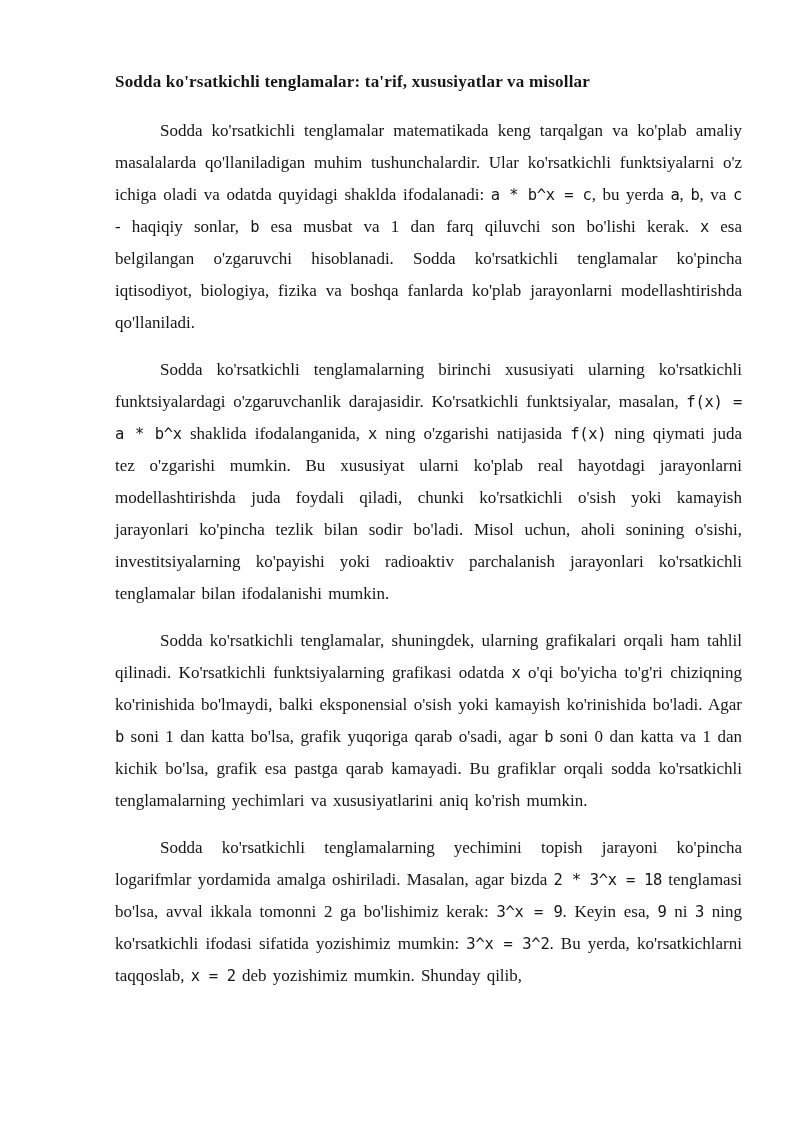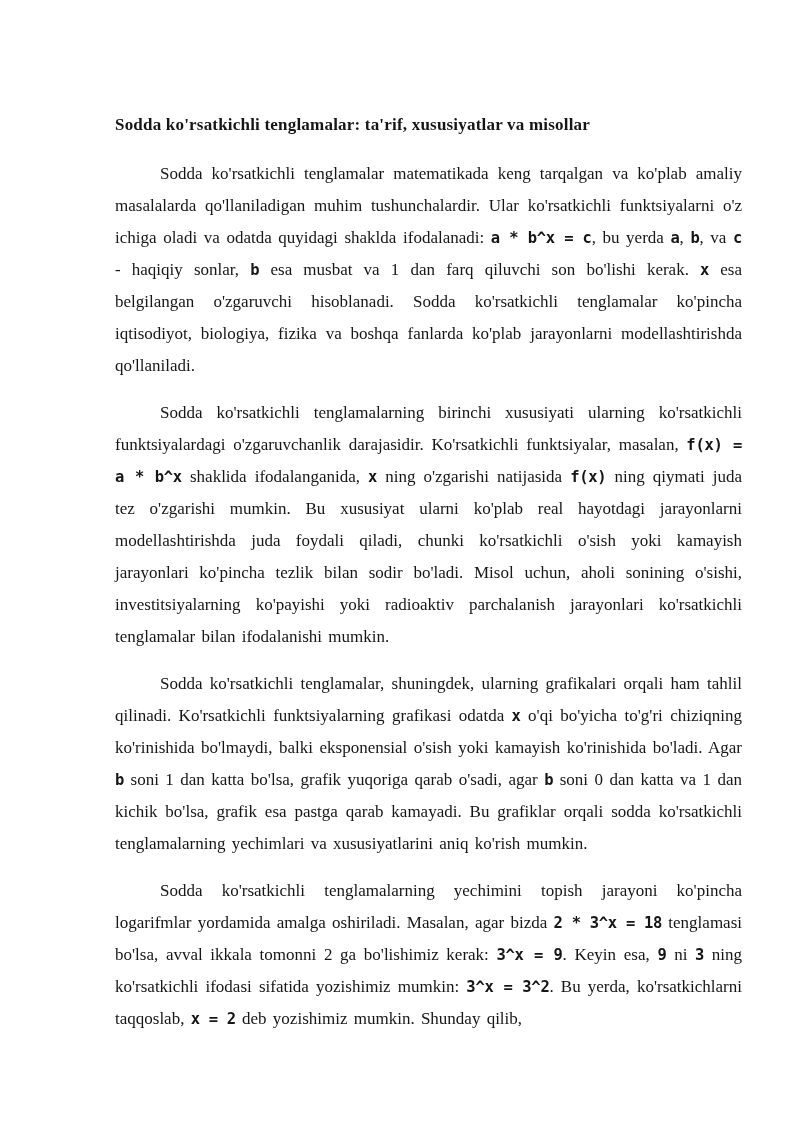--- a/index.html
+++ b/index.html
@@ -7,21 +7,21 @@
     padding: 0;
     background: #ffffff;
   }
   .page {
     position: relative;
     width: 800px;
     height: 1131px;
     margin: 0 auto;
     background: #ffffff;
     box-sizing: border-box;
-    padding: 109px 58px 0 115px;
+    padding: 66px 58px 0 115px;
     overflow: hidden;
     color: #161616;
     font-family: "Liberation Serif", serif;
   }
   .doc-title {
     font-size: 17px;
     font-weight: bold;
     line-height: 32px;
     margin: 0 0 17px 0;
     letter-spacing: 0.2px;
@@ -32,21 +32,21 @@
     margin: 0 0 15px 0;
     text-align: justify;
     text-indent: 45px;
     word-spacing: 2px;
   }
   .run {
     
   }
   .code {
     font-family: "DejaVu Sans Mono", monospace;
-    font-weight: bold;
+    font-weight: normal;
     font-size: 15.5px;
     letter-spacing: -0.3px;
     word-spacing: 0;
   }
 </style>
 </head>
 <body>
 
 <div class="page">
   <h1 class="doc-title">Sodda ko'rsatkichli tenglamalar: ta'rif, xususiyatlar va misollar</h1>

